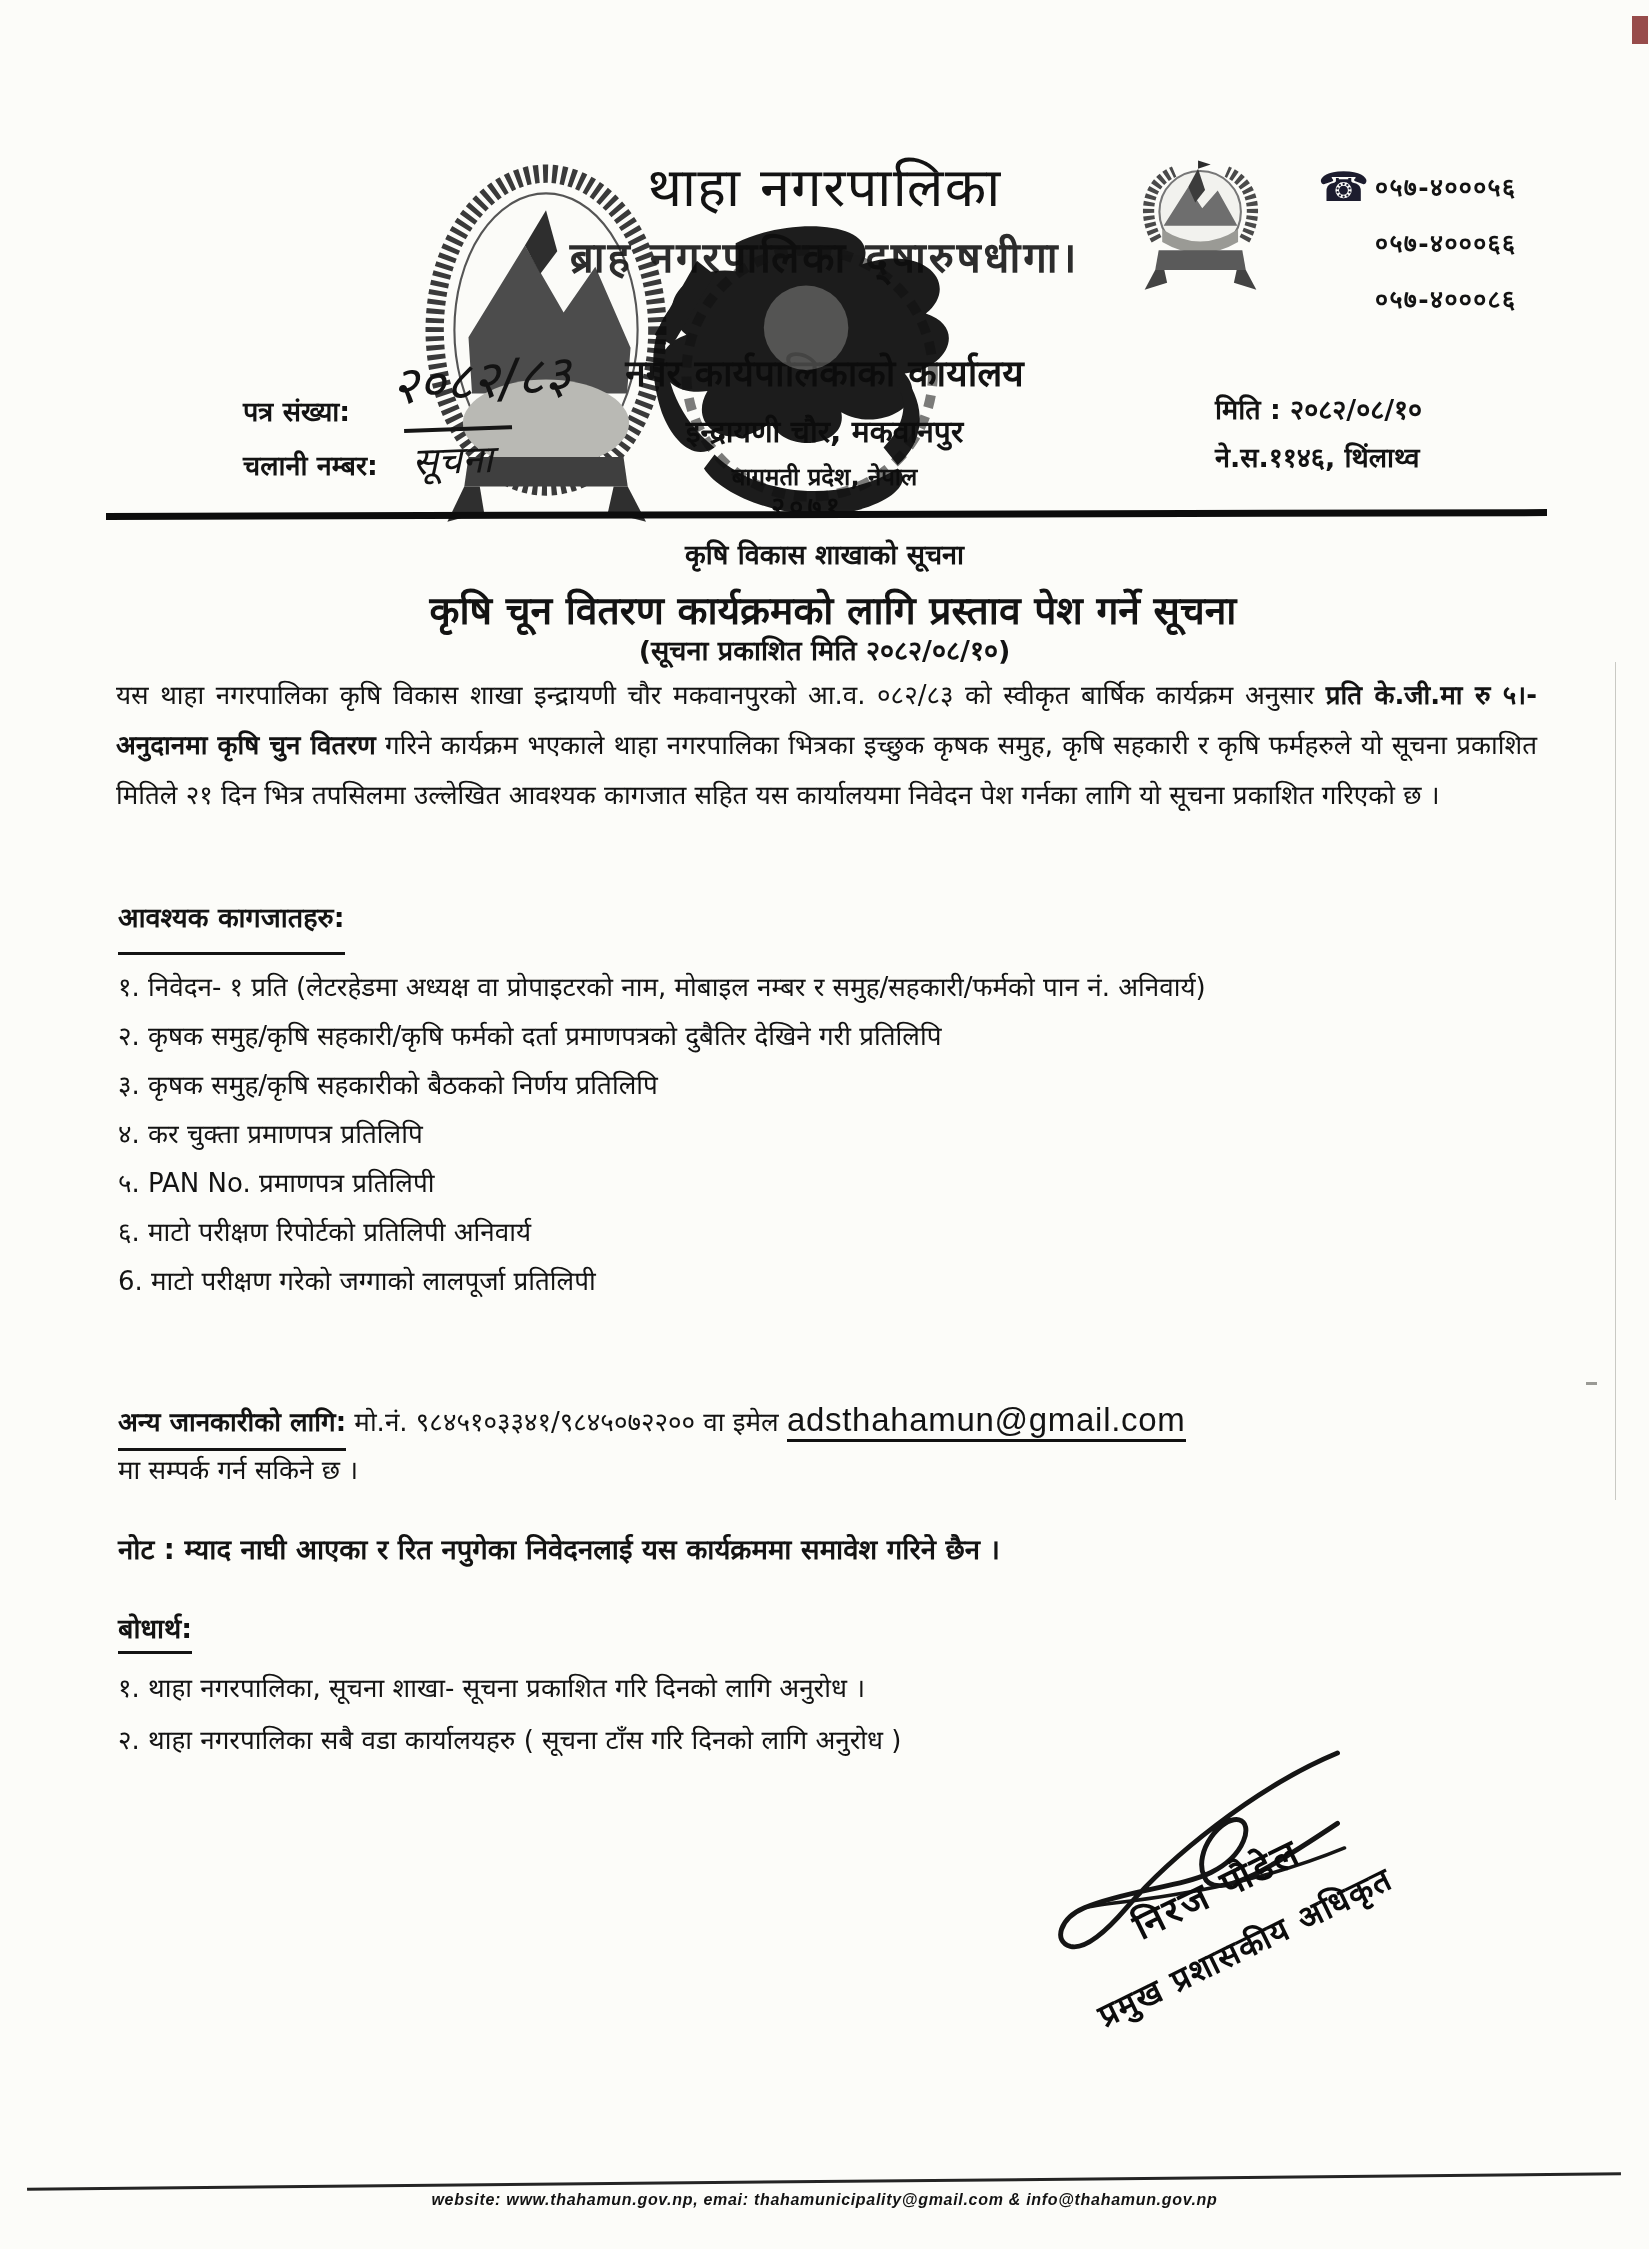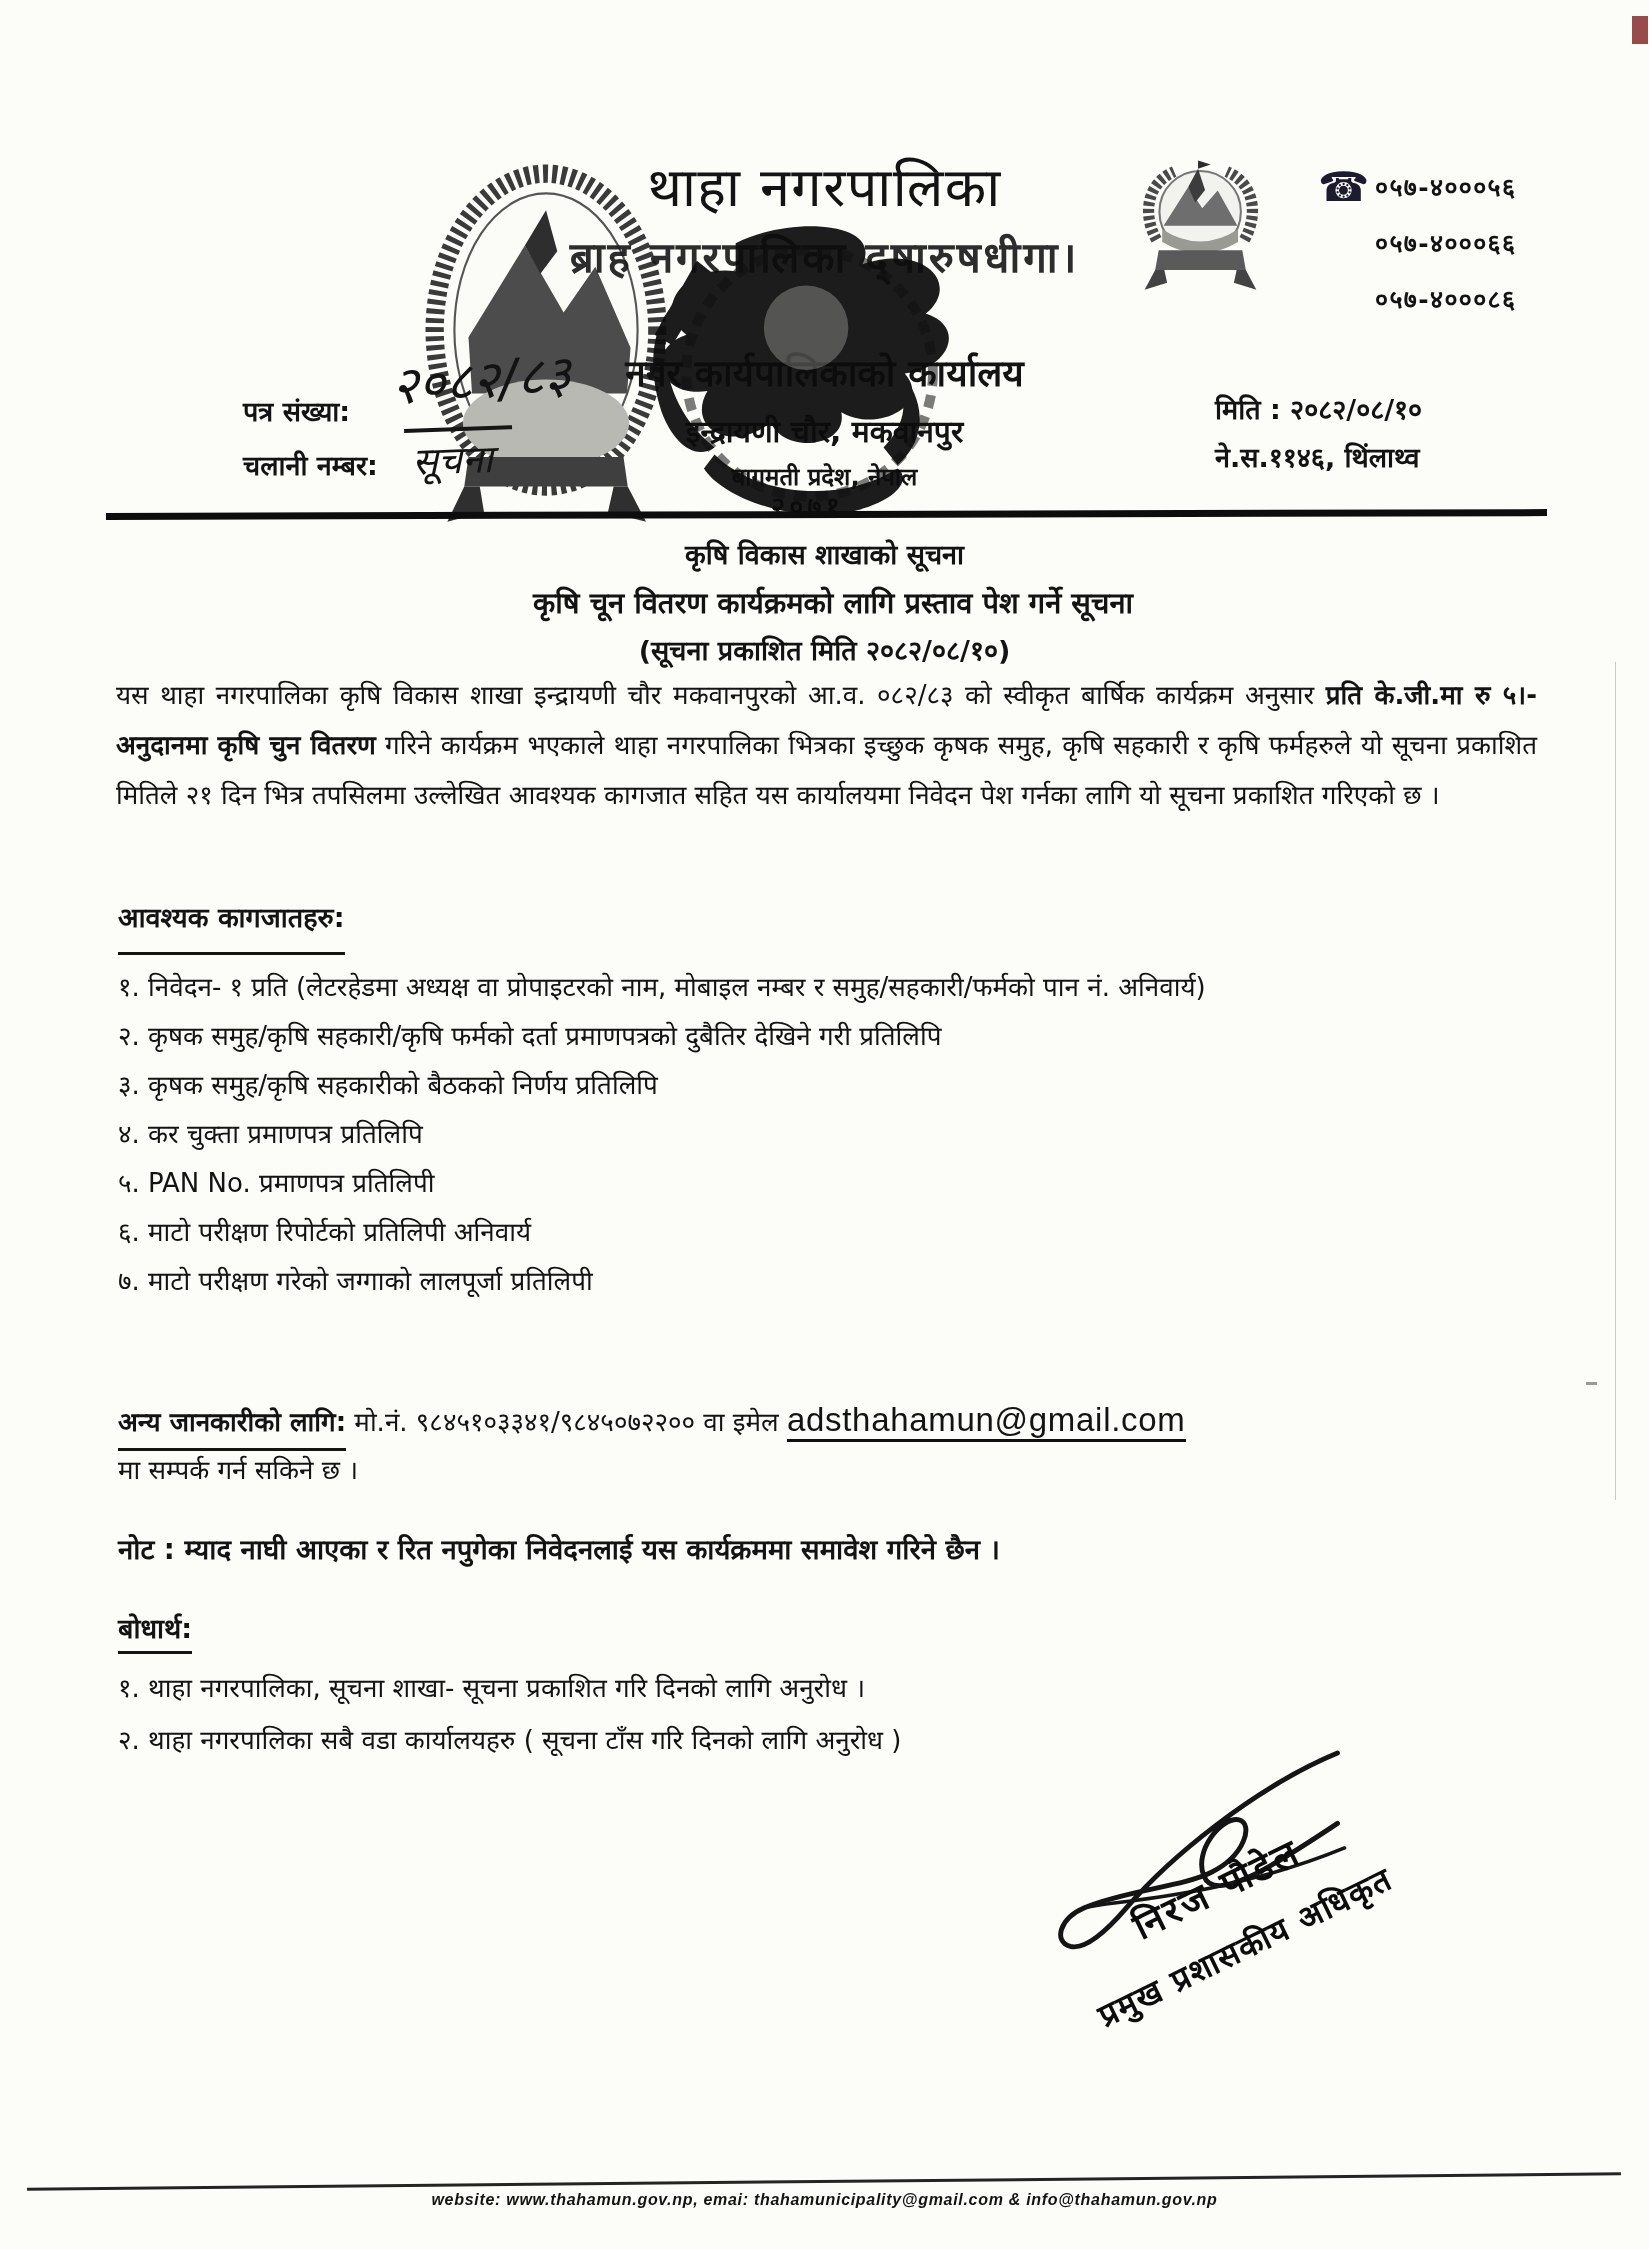--- a/index.html
+++ b/index.html
@@ -32,21 +32,21 @@
   .date-line2 { left:1215px; top:438px; font-size:27px; font-weight:bold; }
 
   .phone-icon { left:1318px; top:163px; font-size:41px; color:#1c1c2e; }
   .phones     { left:1375px; top:169px; font-size:25px; font-weight:bold; letter-spacing:1.4px; }
   .phones div { height:56px; }
 
   .head-rule { left:106px; top:511px; width:1441px; height:7px; background:#0d0d0d; transform:rotate(-0.15deg); }
 
   
   .title1 { top:535px;  font-size:27px; font-weight:bold; }
-  .title2 { top:582px;  font-size:29px; font-weight:bold;padding-left:17px; }
+  .title2 { top:582px;  font-size:39px; font-weight:bold;padding-left:17px; }
   .title3 { top:631px;  font-size:27px; font-weight:bold; }
 
   .body-par { left:116px; top:670px; width:1421px; font-size:26px; line-height:50px; text-align:justify; }
 
   .docs-heading { left:118px; top:898px; font-size:27px; font-weight:bold;
                   border-bottom:3.5px solid #141414; padding-bottom:17px; }
   .doc-list { left:118px; top:968px; width:1426px; font-size:26px; list-style:none; }
   .doc-list li { line-height:39px; margin-bottom:10px; }
 
   .contact { left:118px; top:1396px; width:1426px; font-size:26px; line-height:48px; }
@@ -151,21 +151,21 @@
   </div>
 
   <div class="abs docs-heading">आवश्यक कागजातहरु:</div>
   <ul class="abs doc-list">
     <li>१. निवेदन- १ प्रति (लेटरहेडमा अध्यक्ष वा प्रोपाइटरको नाम, मोबाइल नम्बर र समुह/सहकारी/फर्मको पान नं. अनिवार्य)</li>
     <li>२. कृषक समुह/कृषि सहकारी/कृषि फर्मको दर्ता प्रमाणपत्रको दुबैतिर देखिने गरी प्रतिलिपि</li>
     <li>३. कृषक समुह/कृषि सहकारीको बैठकको निर्णय प्रतिलिपि</li>
     <li>४. कर चुक्ता प्रमाणपत्र प्रतिलिपि</li>
     <li>५. PAN No. प्रमाणपत्र प्रतिलिपी</li>
     <li>६. माटो परीक्षण रिपोर्टको प्रतिलिपी अनिवार्य</li>
-    <li>७. माटो परीक्षण गरेको जग्गाको लालपूर्जा प्रतिलिपी</li>
+    <li>6. माटो परीक्षण गरेको जग्गाको लालपूर्जा प्रतिलिपी</li>
   </ul>
 
   <div class="abs contact">
     <span class="contact-label">अन्य जानकारीको लागि:</span><span> मो.नं. ९८४५१०३३४१/९८४५०७२२०० वा इमेल </span><span class="contact-email">adsthahamun@gmail.com</span>
     <br>
     <span>मा सम्पर्क गर्न सकिने छ ।</span>
   </div>
 
   <div class="abs note-line">नोट : म्याद नाघी आएका र रित नपुगेका निवेदनलाई यस कार्यक्रममा समावेश गरिने छैन ।</div>
 

